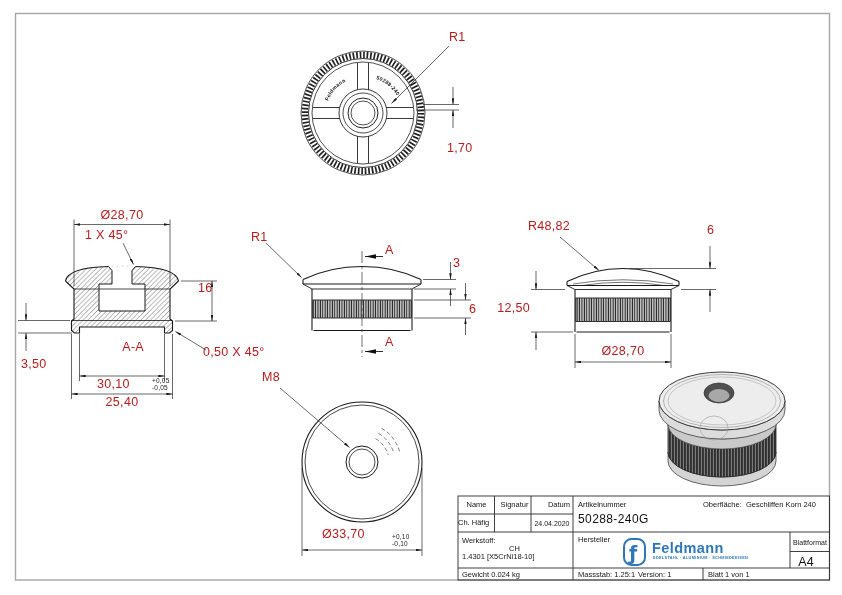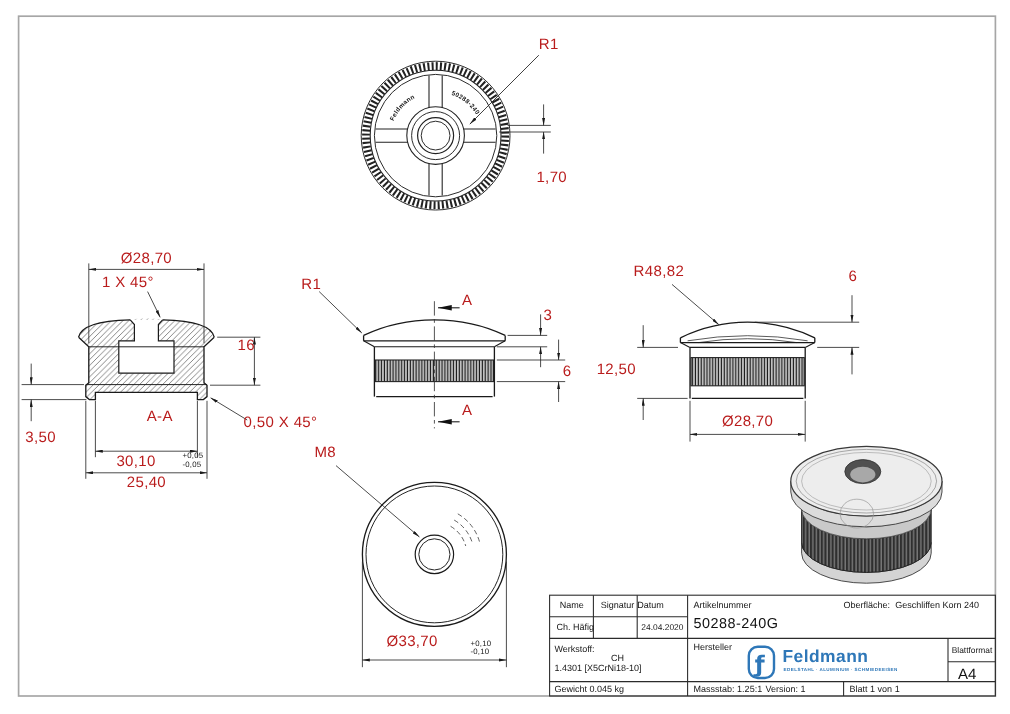--- a/index.html
+++ b/index.html
@@ -263,38 +263,38 @@
 
 <div class="dim" style="left:262px;top:371px;">M8</div>
 <div class="dim" style="left:322px;top:528px;">Ø33,70</div>
 <div class="tol" style="left:392px;top:533px;">
   <span>+0,10</span>
   <span>-0,10</span>
 </div>
 
 <div class="tb ctr" style="left:458px;top:501px;width:37px;text-align:center;">Name</div>
 <div class="tb" style="left:498px;top:501px;width:33px;text-align:center;">Signatur</div>
-<div class="tb" style="left:531px;top:501px;width:56px;">Datum</div>
+<div class="tb" style="left:531px;top:501px;width:56px;text-align:center;">Datum</div>
 <div class="tb" style="left:578px;top:501px;">Artikelnummer</div>
 <div class="tb" style="left:703px;top:501px;">Oberfläche:</div>
 <div class="tb" style="left:746px;top:501px;">Geschliffen Korn 240</div>
 
-<div class="tb" style="left:458px;top:519px;width:37px;text-align:right;">Ch. Häfig</div>
+<div class="tb" style="left:458px;top:519px;width:37px;text-align:left;">Ch. Häfig</div>
 <div class="tb" style="left:498px;top:545px;width:33px;text-align:center;">CH</div>
 <div class="tb" style="left:531px;top:519.5px;width:42px;text-align:center;font-size:7px;">24.04.2020</div>
 <div class="tb-big" style="left:578px;top:513px;">50288-240G</div>
 
 <div class="tb" style="left:462px;top:537px;">Werkstoff:</div>
 <div class="tb" style="left:462px;top:553px;">1.4301 [X5CrNi18-10]</div>
 <div class="tb" style="left:578px;top:536px;">Hersteller</div>
 
 <div class="logo-word" style="left:652px;top:541px;color:#2e77b8;">Feldmann</div>
 <div class="logo-tag" style="left:653px;top:557px;color:#2e77b8;">EDELSTAHL · ALUMINIUM · SCHMIEDEEISEN</div>
 
 <div class="tb" style="left:790px;top:539px;width:40px;text-align:center;font-size:7px;">Blattformat</div>
 <div class="tb-a4" style="left:790px;top:556px;width:32px;text-align:center;">A4</div>
 
-<div class="tb" style="left:462px;top:571px;">Gewicht 0.045 kg</div>
+<div class="tb" style="left:462px;top:571px;">Gewicht 0.024 kg</div>
 <div class="tb" style="left:578px;top:571px;">Massstab: 1.25:1</div>
 <div class="tb" style="left:638px;top:571px;">Version: 1</div>
 <div class="tb" style="left:708px;top:571px;">Blatt 1 von 1</div>
 
 </div>
 
 </body></html>

